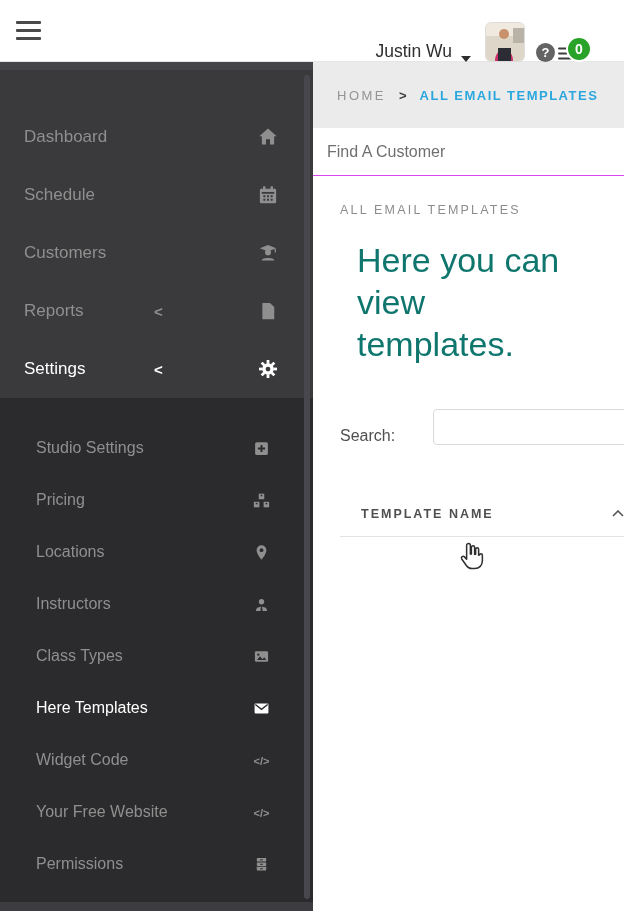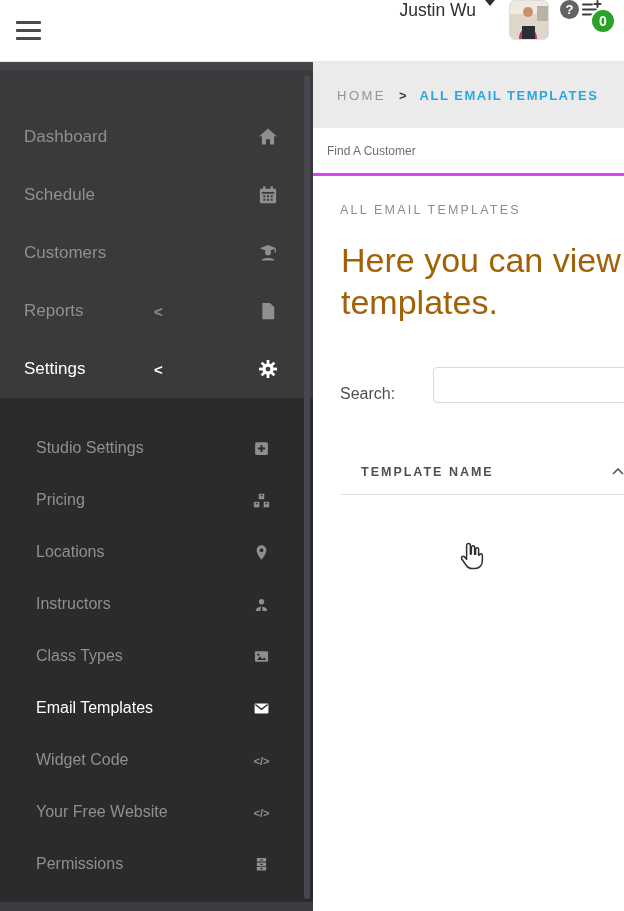--- a/index.html
+++ b/index.html
@@ -10,21 +10,21 @@
   html,body{margin:0;padding:0}
   body{
     width:624px;height:911px;position:relative;overflow:hidden;background:#fff;
     font-family:"Liberation Sans","DejaVu Sans",sans-serif;color:#333;
   }
   
   .topbar{position:absolute;top:0;left:0;right:0;height:62px;background:#fff;border-bottom:1px solid #e6e6e6;z-index:10}
   .hamburger{position:absolute;left:16px;top:21px;width:25px;height:19px;display:flex;flex-direction:column;justify-content:space-between;cursor:pointer}
   .hamburger span{display:block;height:3.4px;background:#4a4a4a;border-radius:1px}
   .logo{position:absolute;left:144px;top:8px;cursor:pointer}
-  .topbar-right{position:absolute;right:8px;top:0;height:62px;display:flex;align-items:flex-start}
+  .topbar-right{position:absolute;right:32px;top:0;height:62px;display:flex;align-items:flex-end}
   .user-name{font-size:17.5px;color:#2f2f2f;cursor:pointer}
   .caret-down{width:0;height:0;border-left:5.5px solid transparent;border-right:5.5px solid transparent;border-top:6.5px solid #2e2e2e;margin-left:9px}
   .avatar{width:40px;height:40px;border-radius:6px;border:1px solid #ddd;margin-left:14px;overflow:hidden;flex:none;background:#eee}
   .help-icon{width:19px;height:19px;border-radius:50%;background:#636363;color:#fff;font-size:13px;font-weight:700;display:flex;align-items:center;justify-content:center;margin-left:11px;flex:none}
   .listplus{margin-left:2px;display:flex;align-items:center}
   .badge{width:26px;height:26px;border-radius:50%;background:var(--green);border:2px solid #fff;color:#fff;font-size:14px;font-weight:700;display:flex;align-items:center;justify-content:center;margin-left:-12px;margin-top:8px;z-index:2}
   
   .sidebar{position:absolute;left:0;top:62px;width:313px;bottom:0;background:var(--sidebar-bg);overflow:hidden}
   .sidebar-strip-top{height:8px;background:#454549}
   .nav{padding-top:38px}
@@ -40,24 +40,24 @@
   .sub-icon{margin-left:auto;width:17px;height:17px}
   .sub-icon svg{width:17px;height:17px;display:block}
   .sidebar-bottom-strip{position:absolute;bottom:0;left:0;right:0;height:9px;background:#3d3d41}
   .scroll-thumb{position:absolute;right:3px;top:13px;bottom:12px;width:6px;background:#47474d;border-radius:3px}
   
   .main{position:absolute;left:313px;top:62px;right:0;bottom:0;background:#fff;overflow:hidden}
   .breadcrumb{height:66px;background:#ebebeb;display:flex;align-items:center;padding-left:24px}
   .bc-home{font-size:13px;letter-spacing:2.5px;color:#949494;font-weight:500;cursor:pointer}
   .bc-sep{margin:0 13px;color:#3a3a3a;font-weight:700;font-size:13px}
   .bc-current{font-size:13px;letter-spacing:1.5px;color:var(--blue);font-weight:600}
-  .find-bar{height:48px;background:#fff;border-bottom:3px solid #d946ef;display:flex;align-items:center;padding-left:14px;color:#6f6f6f;font-size:12px;cursor:text}
+  .find-bar{height:48px;background:#fff;border-bottom:1px solid #d946ef;display:flex;align-items:center;padding-left:14px;color:#6f6f6f;font-size:16px;cursor:text}
   .content{padding:27px 0 0 27px}
   .section-label{font-size:12.5px;letter-spacing:2.2px;color:#8c8c8c;font-weight:500}
-  .heading{margin:22px 0 0 1px;font-size:34px;line-height:42px;font-weight:300;color:#a16207;white-space:pre-line}
+  .heading{margin:22px 0 0 17px;font-size:34px;line-height:42px;font-weight:300;color:#0f766e;white-space:pre-line}
   .search-row{margin-top:44px;display:flex;align-items:flex-end}
   .search-label{font-size:16px;color:#4f4f4f;width:93px;flex:none}
   .search-input{width:240px;height:36px;border:1px solid #d9d9d9;border-radius:4px;outline:none;font-size:15px;padding:0 10px;font-family:inherit}
   .table-head{width:330px;height:46px;margin-top:46px;border-bottom:1px solid #e3e3e3;position:relative;display:flex;align-items:center;padding-left:21px}
   .th-label{font-size:12.5px;letter-spacing:2px;color:#4f4f4f;font-weight:600;cursor:pointer}
   .sort-caret{position:absolute;left:272px;top:12px;cursor:pointer}
   .rows{margin-top:10px}
   .t-row{width:330px;height:91px;margin-bottom:5px;display:flex;align-items:center;padding-left:36px;cursor:pointer}
   .t-row:nth-child(1){background:#efefef}
   .t-row:nth-child(2){background:#f6f6f6}
@@ -230,21 +230,21 @@
           <svg viewBox="0 0 16 16" fill="currentColor">
             <rect x="1.8" y="3" width="12.4" height="10" rx="1.2"></rect>
             <g fill="#2b2b2d">
               <circle cx="5" cy="6.2" r="1.1"></circle>
               <path d="M3.8 11.2 6.6 7.8l2.3 2.7 1.7-1.9 1.8 2.6z"></path>
             </g>
           </svg>
         </span>
       </div>
       <div class="sub-item active">
-        <span class="sub-label">Email Templates</span>
+        <span class="sub-label">Here Templates</span>
         <span class="sub-icon">
           <svg viewBox="0 0 16 16" fill="currentColor">
             <rect x="1.5" y="3.2" width="13" height="9.6" rx="1"></rect>
             <path d="M2.2 4.2 8 8.8l5.8-4.6" fill="none" stroke="#2b2b2d" stroke-width="1.3"></path>
           </svg>
         </span>
       </div>
       <div class="sub-item">
         <span class="sub-label">Widget Code</span>
         <span class="sub-icon">

